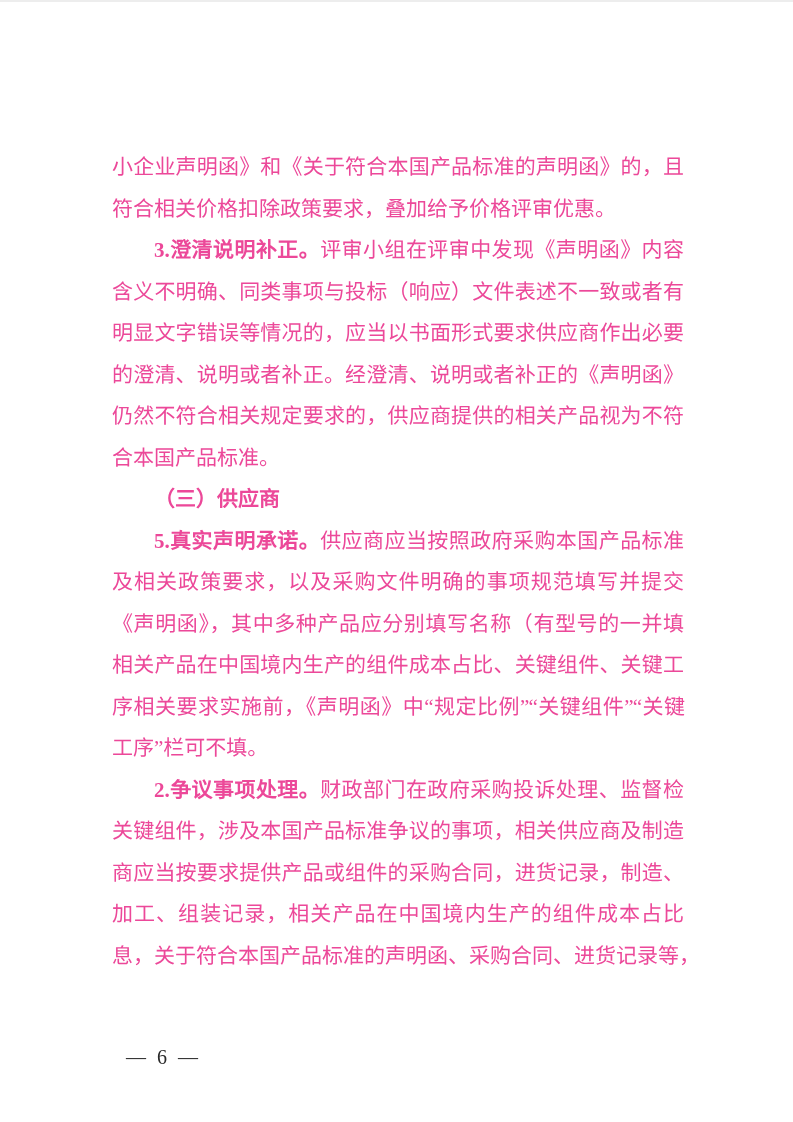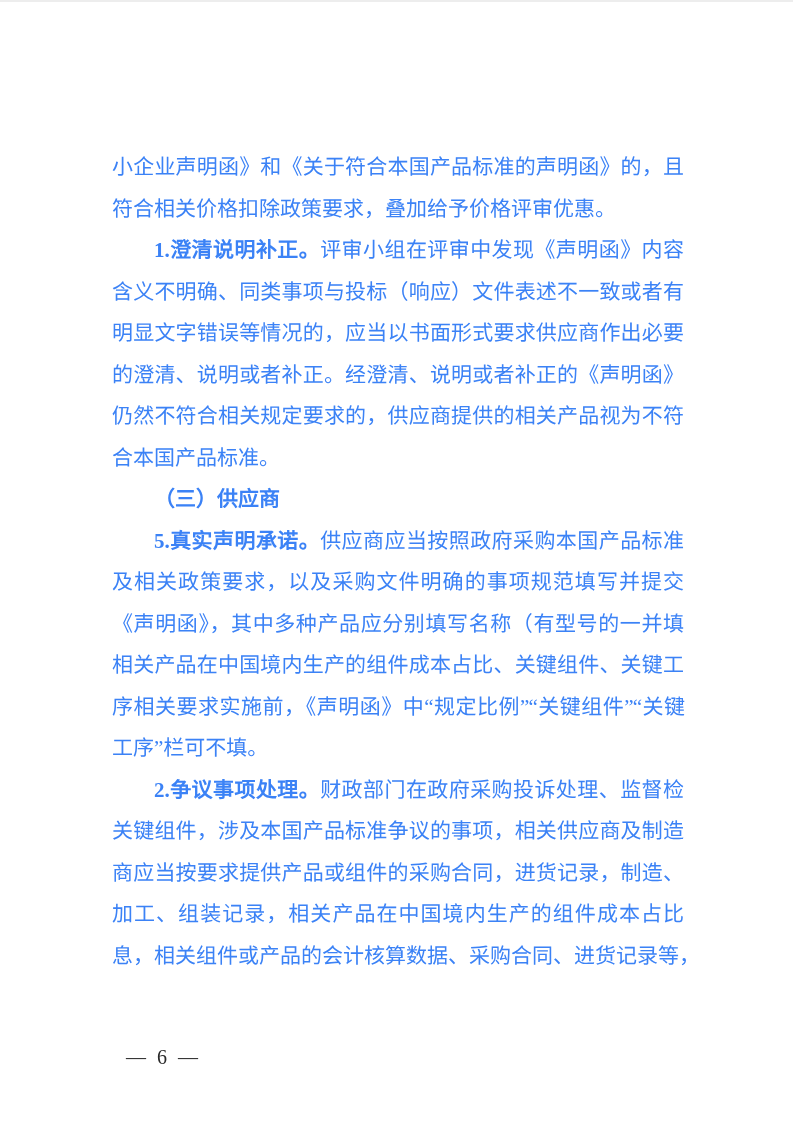--- a/index.html
+++ b/index.html
@@ -17,21 +17,21 @@
     width: 100%; height: 2px;
     background: #ededed;
   }
   .doc-body {
     position: absolute;
     left: 112px;
     top: 147px;
     width: 572px;
     font-size: 21px;
     line-height: 41.5px;
-    color: #3b82f6;
+    color: #ec4899;
   }
   .line {
     white-space: nowrap;
     height: 41.5px;
   }
   .line.jfy {
     text-align: justify;
     text-align-last: justify;
   }
   .line.indent {
@@ -51,35 +51,35 @@
   }
 </style>
 </head>
 <body>
 
 <div class="scan-edge"></div>
 
 <div class="doc-body">
     <div class="line jfy"><span>小企业声明函》和《关于符合本国产品标准的声明函》的，且</span></div>
     <div class="line"><span>符合相关价格扣除政策要求，叠加给予价格评审优惠。</span></div>
-    <div class="line indent jfy"><span class="b">1.澄清说明补正。</span><span>评审小组在评审中发现《声明函》内容</span></div>
+    <div class="line indent jfy"><span class="b">3.澄清说明补正。</span><span>评审小组在评审中发现《声明函》内容</span></div>
     <div class="line jfy"><span>含义不明确、同类事项与投标（响应）文件表述不一致或者有</span></div>
     <div class="line jfy"><span>明显文字错误等情况的，应当以书面形式要求供应商作出必要</span></div>
     <div class="line jfy"><span>的澄清、说明或者补正。经澄清、说明或者补正的《声明函》</span></div>
     <div class="line jfy"><span>仍然不符合相关规定要求的，供应商提供的相关产品视为不符</span></div>
     <div class="line"><span>合本国产品标准。</span></div>
     <div class="line indent"><span class="b">（三）供应商</span></div>
     <div class="line indent jfy"><span class="b">5.真实声明承诺。</span><span>供应商应当按照政府采购本国产品标准</span></div>
     <div class="line jfy"><span>及相关政策要求，以及采购文件明确的事项规范填写并提交</span></div>
     <div class="line jfy"><span>《声明函》，其中多种产品应分别填写名称（有型号的一并填</span></div>
     <div class="line jfy"><span>相关产品在中国境内生产的组件成本占比、关键组件、关键工</span></div>
     <div class="line jfy" style="letter-spacing: -1px;"><span>序相关要求实施前，《声明函》中“规定比例”“关键组件”“关键</span></div>
     <div class="line"><span>工序”栏可不填。</span></div>
     <div class="line indent jfy"><span class="b">2.争议事项处理。</span><span>财政部门在政府采购投诉处理、监督检</span></div>
     <div class="line jfy"><span>关键组件，涉及本国产品标准争议的事项，相关供应商及制造</span></div>
     <div class="line jfy"><span>商应当按要求提供产品或组件的采购合同，进货记录，制造、</span></div>
     <div class="line jfy"><span>加工、组装记录，相关产品在中国境内生产的组件成本占比</span></div>
-    <div class="line jfy"><span>息，相关组件或产品的会计核算数据、采购合同、进货记录等，</span></div>
+    <div class="line jfy"><span>息，关于符合本国产品标准的声明函、采购合同、进货记录等，</span></div>
   </div>
 
 <div class="page-footer">
   <span>— 6 —</span>
 </div>
 
 </body></html>

